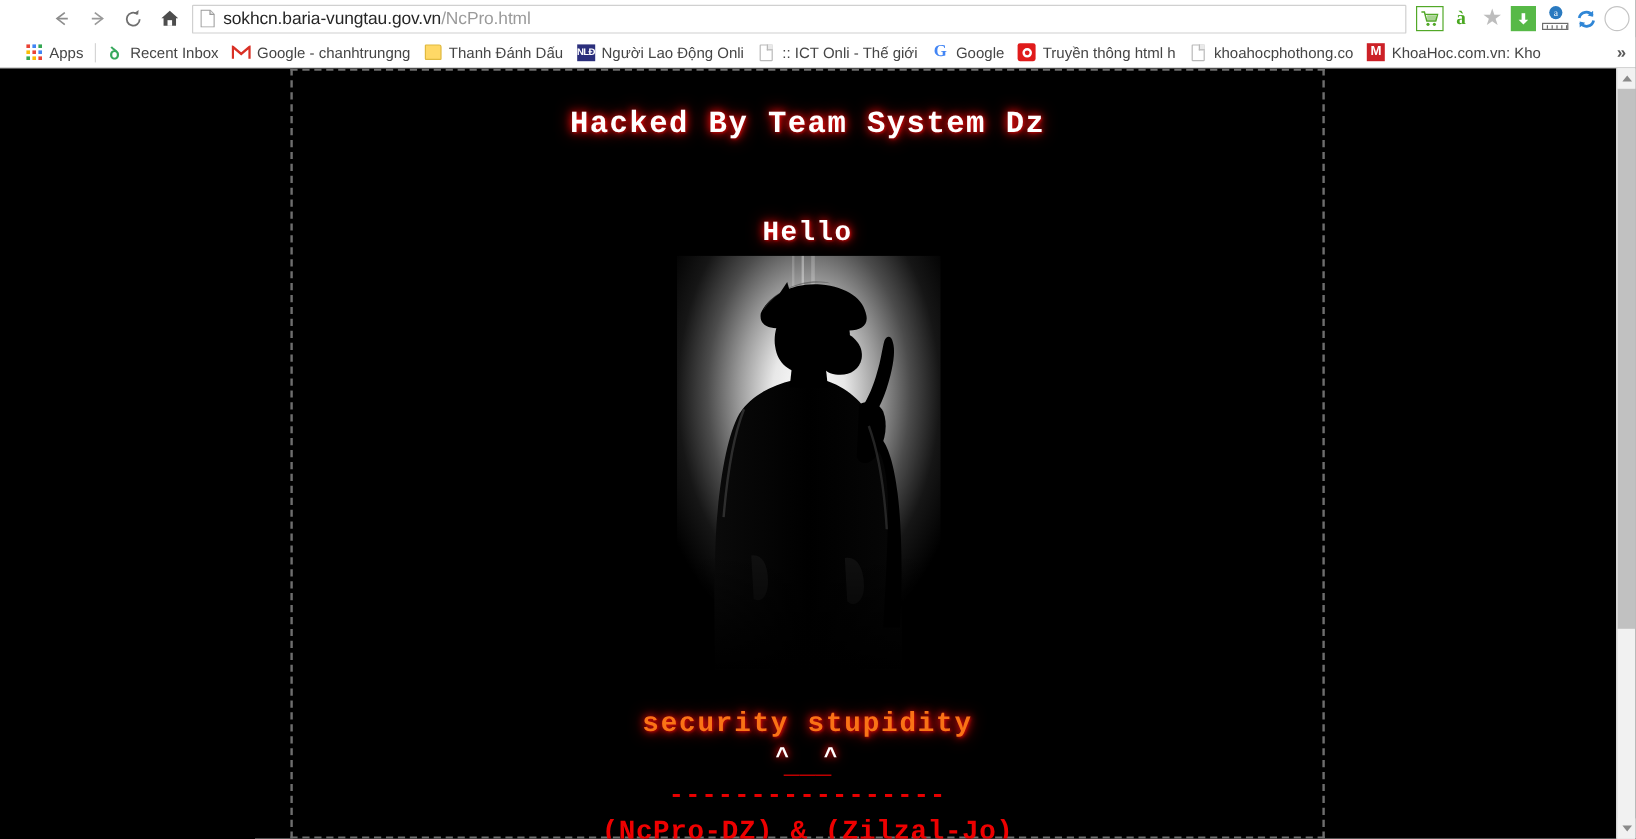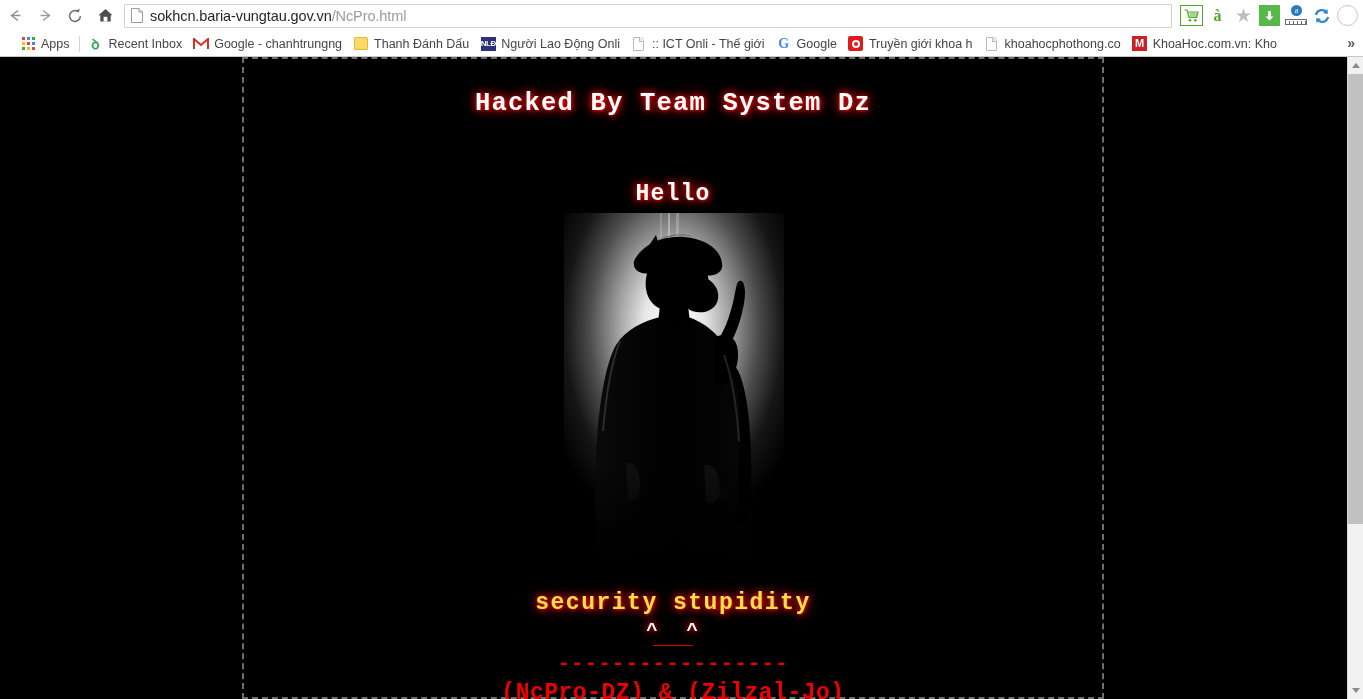--- a/index.html
+++ b/index.html
@@ -13,21 +13,21 @@
 
   
   #browser-chrome {
     position:absolute; left:0; top:0; width:1363px; height:57px;
     background:#ffffff; border-bottom:1px solid #c8c8c8;
     overflow:hidden;
   }
 
   #toolbar {
     position:absolute; left:0; top:0; width:1363px; height:31px;
-    display:flex; align-items:center;
+    display:flex; align-items:center;padding-left:36px;
   }
   .navbtn {
     width:30px; height:30px; flex:0 0 30px;
     display:flex; align-items:center; justify-content:center;
     color:#8d8d8d; font-size:17px; line-height:1;
   }
   .navbtn.home { color:#5a5a5a; }
   .navbtn svg { display:block; }
 
   #omnibox {
@@ -137,21 +137,21 @@
 
   
   #hacker-art {
     position:absolute; left:320px; top:154px; width:220px; height:345px;
     background:#000; overflow:hidden;
   }
   #hacker-art svg { display:block; }
 
   #txt-security {
     position:absolute; left:0; right:0; top:531px;
-    font-size:23px; font-weight:bold; color:#fde047;
+    font-size:23px; font-weight:bold; color:#f97316;
     letter-spacing:1.5px;
     text-shadow:0 0 7px #ff1111, 0 0 13px #cc0000, 1px 1px 2px #7a0000;
   }
   #txt-carets {
     position:absolute; left:0; right:0; top:561px;
     font-size:19px; font-weight:bold; color:#ffffff;
     letter-spacing:2px; white-space:pre;
     text-shadow:0 0 6px #ff1111, 0 0 11px #cc0000;
   }
   #txt-underscore {
@@ -360,21 +360,21 @@
         </span>
       <span class="lbl">Google</span>
     </div>
 
     <div class="bm">
       <span class="bm-ico">
           <span class="ico-ttkh">
             <i></i>
           </span>
         </span>
-      <span class="lbl">Truyền giới khoa h</span>
+      <span class="lbl">Truyền thông html h</span>
     </div>
 
     <div class="bm">
       <span class="bm-ico">
           <span class="ico-doc"></span>
         </span>
       <span class="lbl">khoahocphothong.co</span>
     </div>
 
     <div class="bm">

